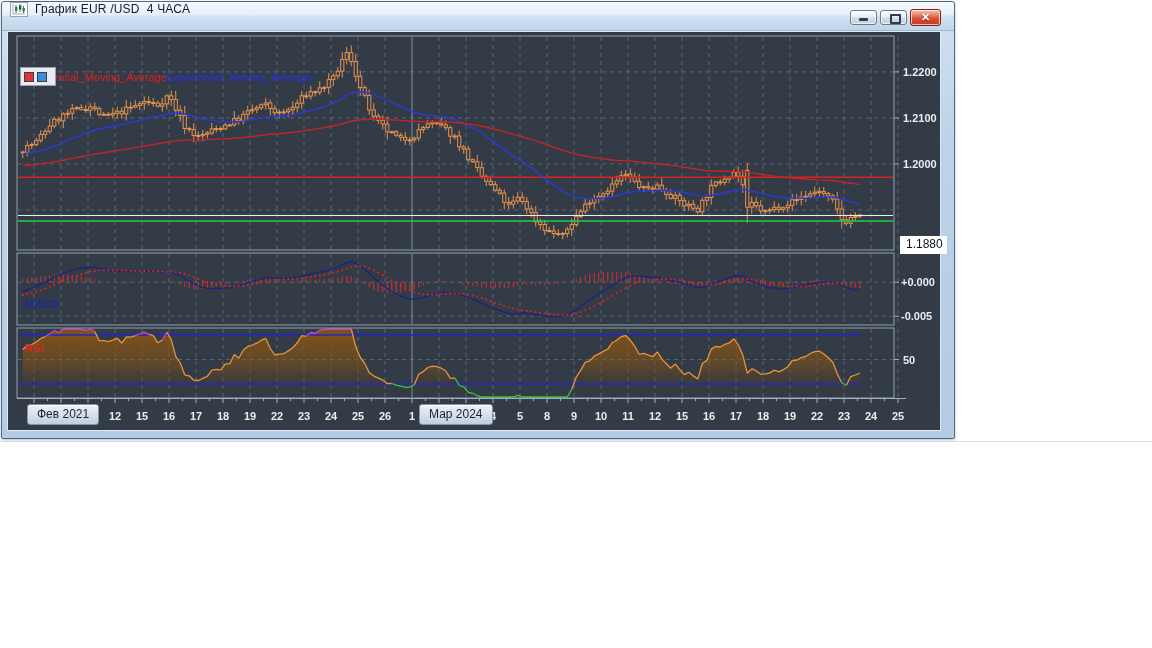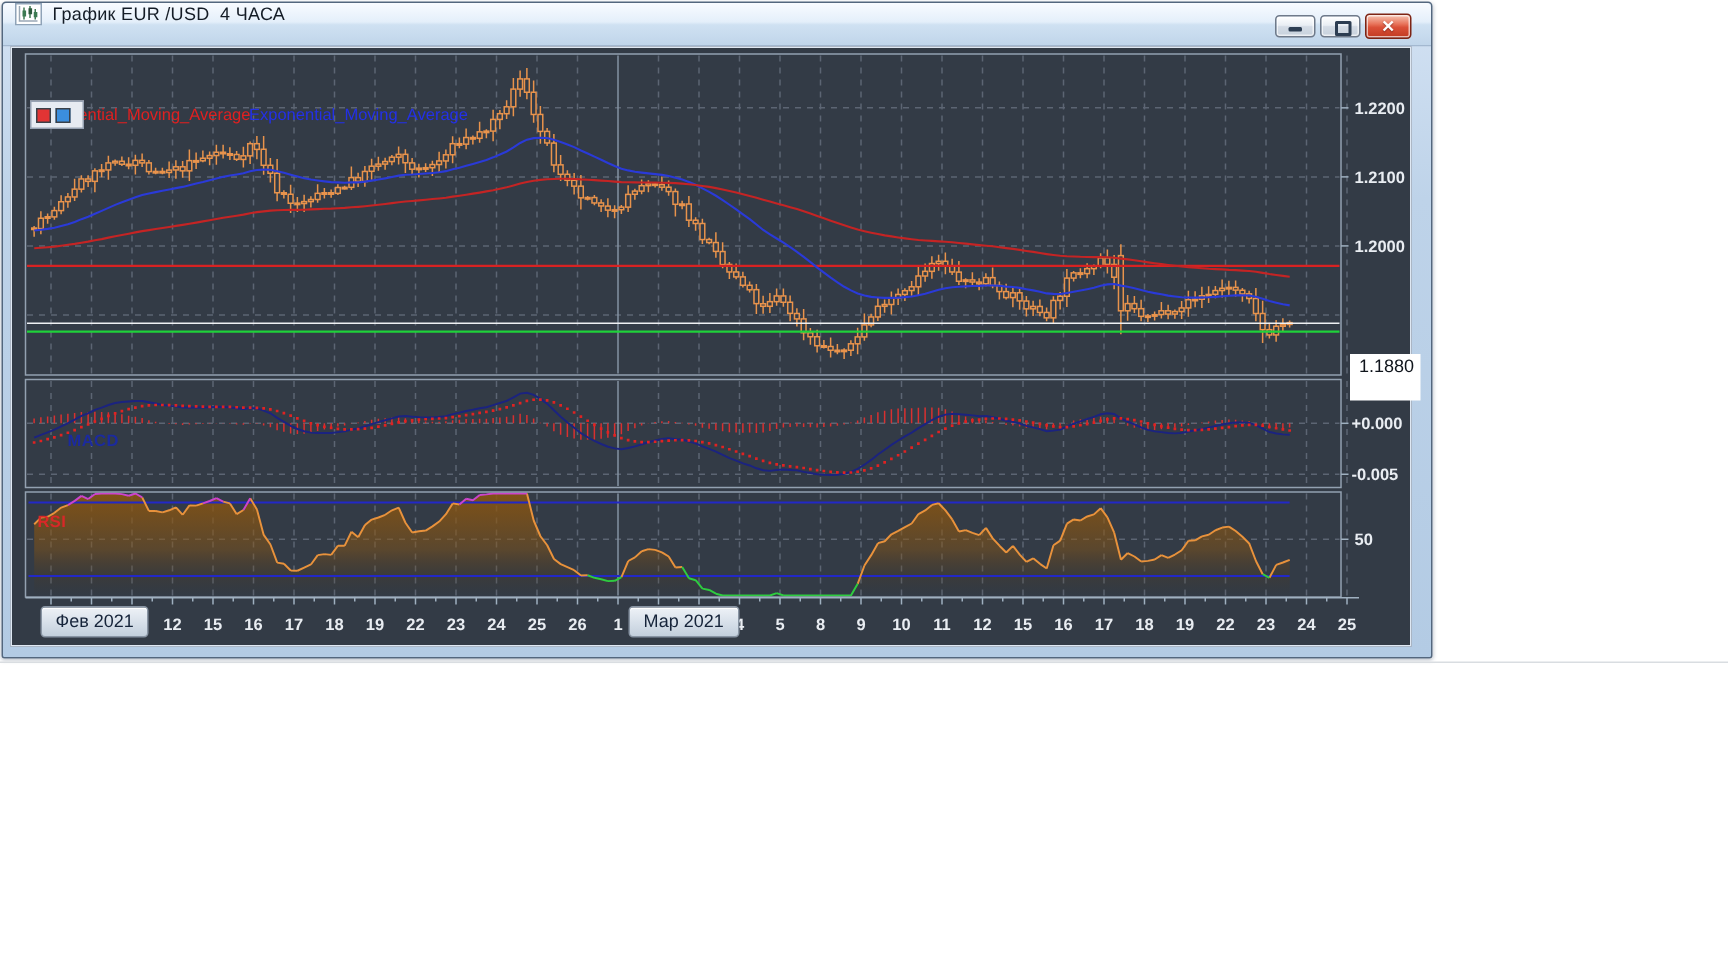--- a/index.html
+++ b/index.html
@@ -50,21 +50,21 @@
     display:flex;align-items:center;gap:3px;padding:0 3px;box-sizing:border-box;
   }
   .swatch{width:10px;height:10px;border:1px solid #3a4048;box-sizing:border-box;}
   .panel-label{font-size:11px;font-weight:bold;letter-spacing:.3px;}
   .month-badge{
     background:linear-gradient(180deg,#eef2f7 0%,#d6dfe9 55%,#c3cfdc 100%);
     border:1px solid #8894a3;border-radius:3px;color:#16243a;font-size:12px;
     padding:2px 9px 3px;box-shadow:inset 0 1px 0 #fff;white-space:nowrap;
   }
   .price-box{
-    left:892px;top:204px;width:47px;height:31px;background:#ffffff;color:#10151c;
+    left:892px;top:204px;width:47px;height:18px;background:#ffffff;color:#10151c;
     font-size:12px;line-height:17px;padding-left:6px;box-sizing:border-box;
   }
   .page-divider{position:absolute;left:0;top:441px;width:1152px;height:1px;background:#d9dde1;}
 </style>
 </head>
 <body>
 
 <div class="window">
   <div class="titlebar">
     <svg class="app-icon" viewBox="0 0 18 15">
@@ -537,23 +537,23 @@
         </g>
       </svg>
 
     <div class="overlay legend-text" style="left:13px;color:#e02020;">Exponential_Moving_Average</div>
     <div class="overlay legend-text" style="left:158px;color:#2330e8;">Exponential_Moving_Average</div>
     <div class="overlay legend-box">
       <span class="swatch" style="background:#e23434;"></span>
       <span class="swatch" style="background:#3b8ede;"></span>
     </div>
 
-    <div class="overlay panel-label" style="left:17px;top:256px;color:#1b2a9e;margin-left:20px;">MACD</div>
+    <div class="overlay panel-label" style="left:17px;top:266px;color:#1b2a9e;">MACD</div>
     <div class="overlay panel-label" style="left:17px;top:310px;color:#d82828;">RSI</div>
 
     <div class="overlay month-badge" style="left:19px;top:372px;">Фев 2021</div>
-    <div class="overlay month-badge" style="left:411px;top:372px;">Мар 2021</div>
+    <div class="overlay month-badge" style="left:411px;top:372px;">Мар 2024</div>
 
     <div class="overlay price-box">1.1880</div>
   </div>
 </div>
 
 <div class="page-divider"></div>
 
 </body></html>

